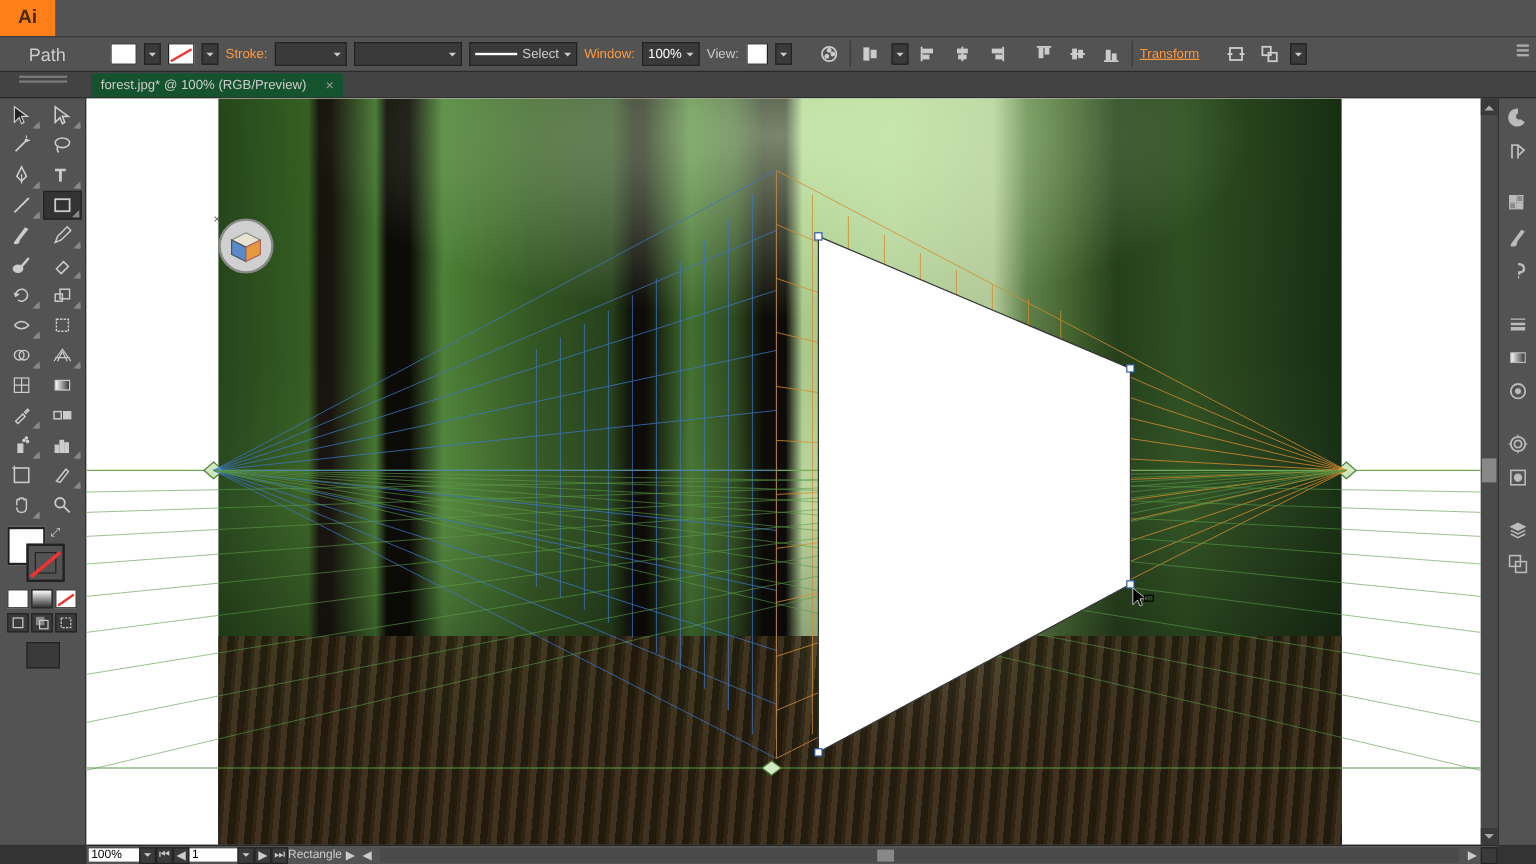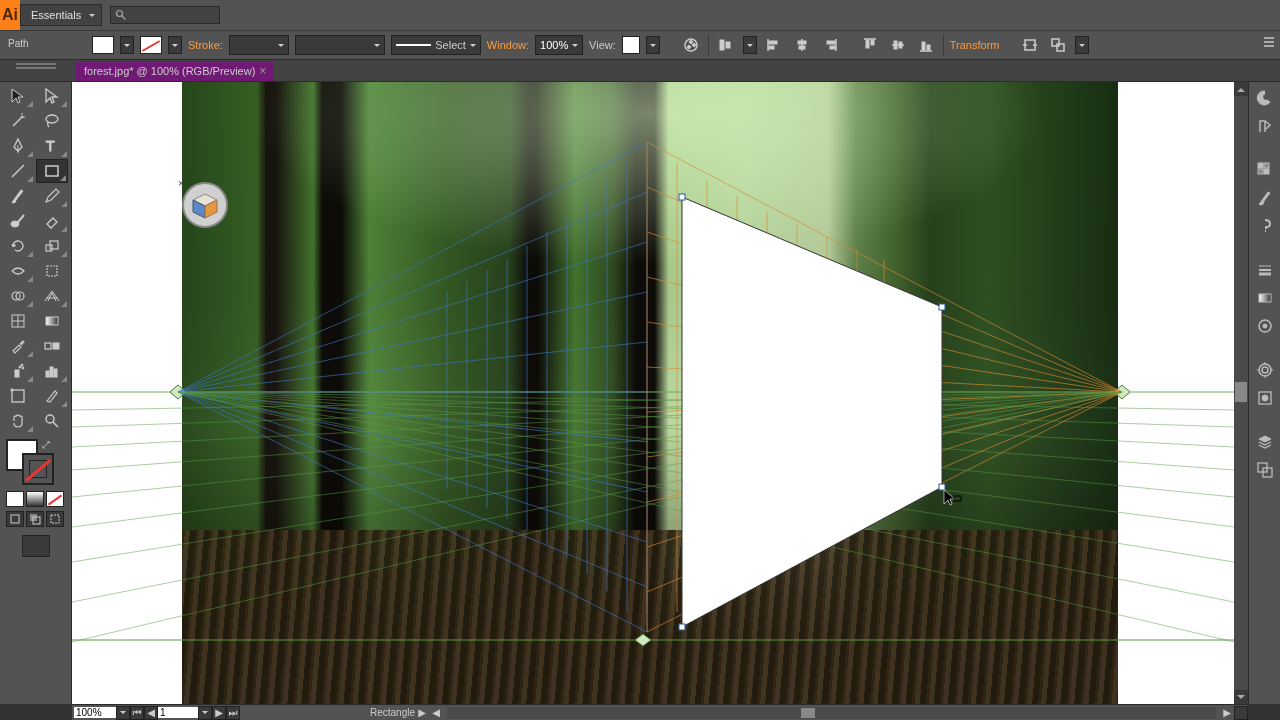--- a/index.html
+++ b/index.html
@@ -1,20 +1,20 @@
 <!DOCTYPE html>
 <html><head>
 <meta charset="utf-8">
 <style>
 * { margin: 0; padding: 0; box-sizing: border-box; font-family: "Segoe UI", Tahoma, sans-serif; user-select: none; }
 body { width: 1280px; height: 720px; background: #333; overflow: hidden; position: relative; }
 
 
 .title-bar { height: 30px; background: #535353; display: flex; align-items: center; color: #e0e0e0; font-size: 12px; }
-.app-icon { width: 20px; height: 30px; background: #ff7f18; color: #4a2a0a; font-weight: bold; display: flex; align-items: center; justify-content: center; font-size: 16px; }
+.app-icon { width: 46px; height: 30px; background: #ff7f18; color: #4a2a0a; font-weight: bold; display: flex; align-items: center; justify-content: center; font-size: 16px; }
 .menu-bar { display: flex; gap: 4px; padding-left: 8px; flex: 1; }
 .menu-item { padding: 4px 8px; cursor: default; }
 .title-right { display: flex; align-items: center; gap: 8px; padding-right: 4px; }
 .workspace-box { background: #424242; padding: 4px 20px 4px 10px; font-size: 11px; border: 1px solid #2a2a2a; position: relative; }
 .workspace-box::after { content: ""; position: absolute; right: 6px; top: 50%; margin-top: -1px; border: 3px solid transparent; border-top-color: #ccc; }
 .search-box { display: flex; align-items: center; background: #424242; border: 1px solid #2a2a2a; padding: 2px 4px; width: 110px; }
 .search-box svg { width: 12px; height: 12px; fill: #aaa; }
 .win-btns { display: flex; gap: 10px; padding: 0 8px; }
 .br-icon { width:20px; height:20px; background:#3a3a3a; border:1px solid #222; display:flex; align-items:center; justify-content:center; font-size:9px; color:#bbb; margin-left:10px;}
 .layout-icon { width:24px; height:18px; background:#3a3a3a; border:1px solid #222; margin-left:6px; display:flex;}
@@ -29,28 +29,28 @@
 .mini-drop::after{content:"";border:3px solid transparent;border-top-color:#ccc;margin-top:3px;}
 .ctrl-select { height:20px; background:#3a3a3a; border:1px solid #222; display:flex; align-items:center; padding:0 4px; position:relative;}
 .ctrl-select .arrow{margin-left:auto; border:3px solid transparent;border-top-color:#ccc;margin-top:3px;}
 .stroke-weight{width:60px;} .stroke-profile{width:90px;}
 .brush-sel{width:90px; display:flex; align-items:center; gap:4px;}
 .brush-sel .line{flex:1;height:2px;background:#fff;}
 .opacity-box{width:48px;color:#fff;}
 .ctrl-icon{width:22px;height:22px;display:flex;align-items:center;justify-content:center;}
 .ctrl-icon svg{width:16px;height:16px;stroke:#ccc;fill:none;}
 .sep{width:1px;height:22px;background:#3a3a3a;}
-.transform-link{color:#ff9a3c;}
+.transform-link{color:#ff9a3c;text-decoration:underline;}
 .ctrl-spacer{flex:1;}
 .ctrl-more{width:16px;height:16px; display:flex; flex-direction:column; gap:2px; align-items:flex-end;}
 .ctrl-more span{width:10px;height:2px;background:#aaa;}
 
 
 .doc-tabs { height: 22px; background: #434343; display: flex; align-items: flex-end; padding-left: 76px; border-bottom:1px solid #2a2a2a;}
-.doc-tab { background: #701a75; color: #ccc; font-size: 11px; padding: 3px 8px; display: flex; align-items: center; gap: 4px; border-top-left-radius:3px;border-top-right-radius:3px;}
+.doc-tab { background: #14532d; color: #ccc; font-size: 11px; padding: 3px 8px; display: flex; align-items: center; gap: 16px; border-top-left-radius:3px;border-top-right-radius:3px;}
 .doc-tab .close{font-size:12px;color:#999;}
 .tab-handle{position:absolute;left:4px;top:62px;width:64px;display:flex;flex-direction:column;align-items:center;}
 .tab-handle .grip{width:40px;height:2px;background:#777;margin:1px 0;}
 
 
 .workspace { position: absolute; top: 82px; bottom: 16px; left: 0; right: 0; display: flex; }
 
 
 .tools { width: 72px; background: #535353; border-right: 1px solid #2a2a2a; padding: 2px; display: flex; flex-direction: column; }
 .tool-grid { display: grid; grid-template-columns: 1fr 1fr; gap: 1px; }
@@ -113,56 +113,34 @@
 .vscroll .arr::after{content:"";border:4px solid transparent;}
 .vscroll .arr.top::after{border-bottom-color:#aaa;margin-bottom:3px;}
 .vscroll .arr.bot::after{border-top-color:#aaa;margin-top:3px;}
 
 
 .status-bar{position:absolute;left:72px;right:32px;bottom:0;height:16px;background:#535353;border-top:1px solid #2a2a2a;display:flex;align-items:center;color:#ccc;font-size:10px;}
 .status-bar .zoom{width:42px;background:#fff;color:#000;padding:0 2px;margin-left:2px;}
 .status-bar .mini-drop{height:14px;}
 .status-bar .nav-btn{width:14px;height:14px;display:flex;align-items:center;justify-content:center;background:#3a3a3a;border:1px solid #222;}
 .status-bar .page{width:40px;background:#fff;color:#000;padding:0 2px;}
-.status-bar .tool-name{margin-left:130px;}
+.status-bar .tool-name{}
 .status-bar .hscroll{flex:1;margin:0 4px;height:12px;background:#4a4a4a;position:relative;}
 .status-bar .hscroll .thumb{position:absolute;top:1px;bottom:1px;left:46%;width:14px;background:#888;}
 .status-bar .harr{width:14px;height:14px;display:flex;align-items:center;justify-content:center;}
 .status-bar .splitter{width:14px;height:14px;background:#3a3a3a;border:1px solid #222;}
 
 
-.path-label{position:absolute;left:8px;top:38px;color:#ccc;font-size:10px;}
+.path-label{position:absolute;left:24px;top:38px;color:#ccc;font-size:15px;}
 </style>
 </head>
 <body>
 
 <div class="title-bar">
   <div class="app-icon">Ai</div>
-  <div class="title-right">
-    <div class="workspace-box">Essentials</div>
-    <div class="search-box">
-      <svg viewBox="0 0 16 16">
-          <circle cx="6" cy="6" r="4" fill="none" stroke="#aaa" stroke-width="1.5"></circle>
-          <line x1="9" y1="9" x2="14" y2="14" stroke="#aaa" stroke-width="1.5"></line>
-        </svg>
-    </div>
-    <div class="win-btns">
-      <span><svg viewBox="0 0 12 12">
-            <rect y="9" width="12" height="2"></rect>
-          </svg></span>
-      <span><svg viewBox="0 0 12 12">
-            <rect x="0" y="2" width="8" height="8" fill="none" stroke="#ccc" stroke-width="1.5"></rect>
-            <rect x="3" y="0" width="8" height="8" fill="none" stroke="#ccc" stroke-width="1.5"></rect>
-          </svg></span>
-      <span><svg viewBox="0 0 12 12">
-            <line x1="1" y1="1" x2="11" y2="11" stroke="#ccc" stroke-width="2"></line>
-            <line x1="11" y1="1" x2="1" y2="11" stroke="#ccc" stroke-width="2"></line>
-          </svg></span>
-    </div>
-  </div>
 </div>
 
 <div class="path-label">Path</div>
 
 <div class="control-bar">
   <div style="width:80px"></div>
   <div class="swatch"></div>
     <div class="mini-drop"></div>
   <div class="swatch none"></div>
     <div class="mini-drop"></div>

